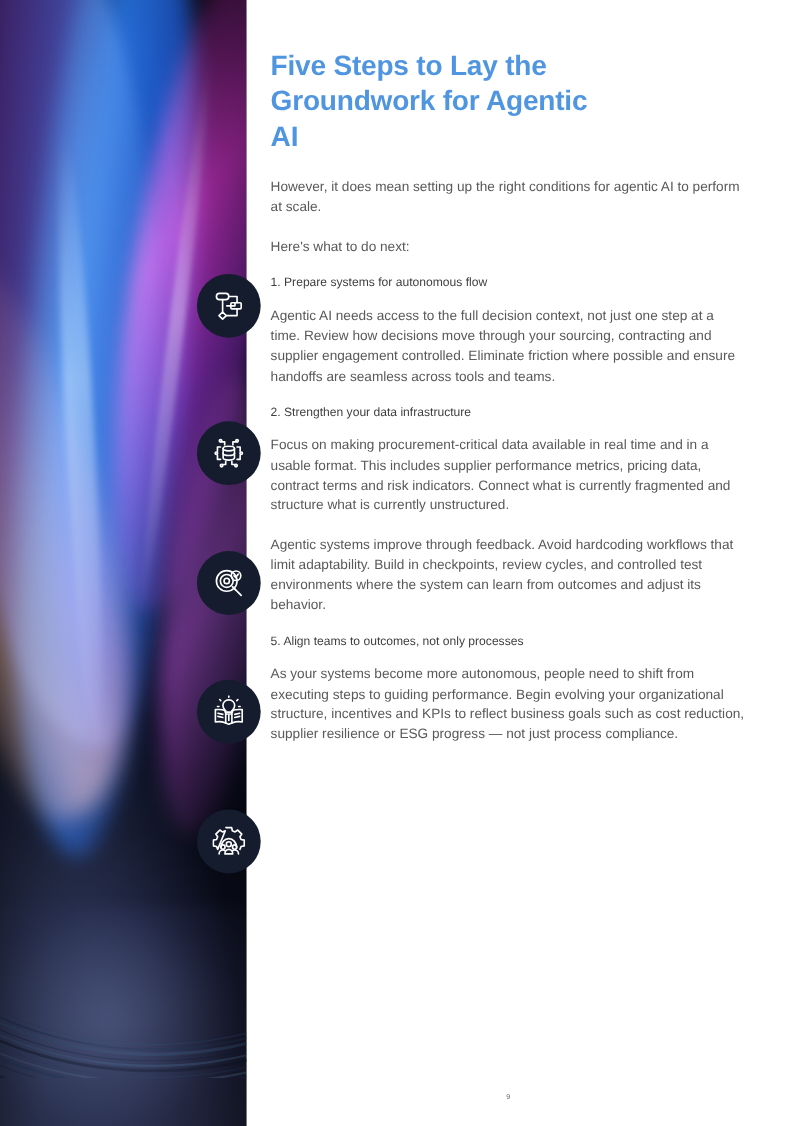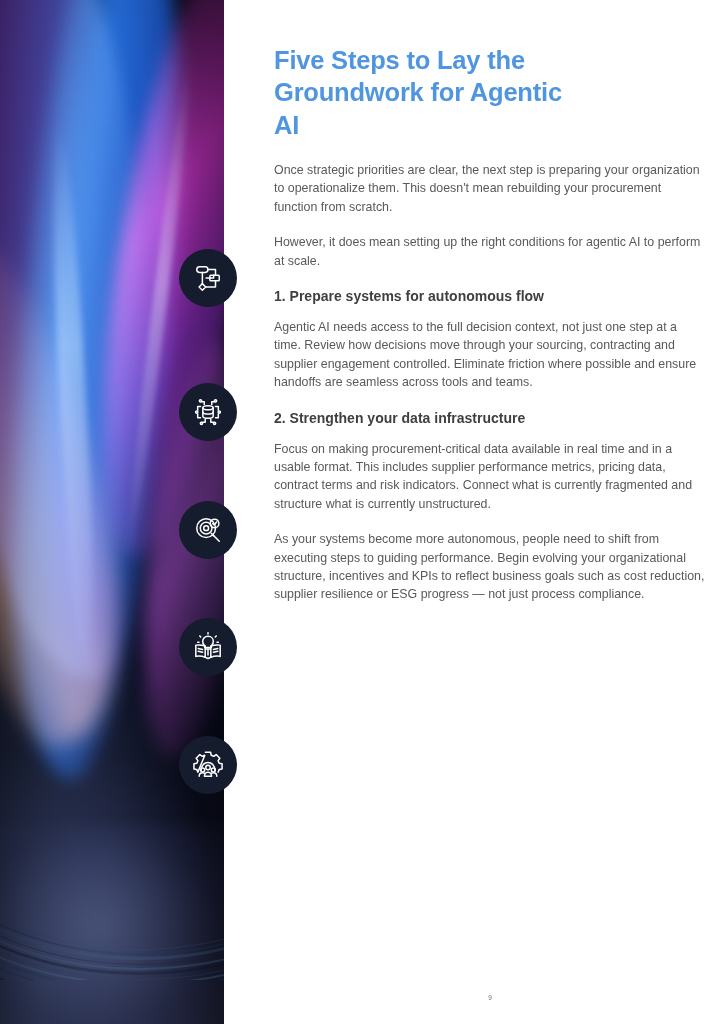--- a/index.html
+++ b/index.html
@@ -70,35 +70,35 @@
     position:absolute; width:58px; height:58px; border-radius:50%;
     background:#151c2e;
     display:flex; align-items:center; justify-content:center;
     z-index:5;
   }
   .badge svg { width:30px; height:30px; display:block; }
   .badge svg * { stroke:#ffffff; fill:none; stroke-width:1.6; stroke-linecap:round; stroke-linejoin:round; }
 
   
   .content {
-    position:absolute; left:274px; top:0; width:432px; height:800px;
+    position:absolute; left:246px; top:0; width:432px; height:800px;
   }
   h1.title {
     color:#4f95e0;
     font-size:25.5px; line-height:1.27; font-weight:bold;
     letter-spacing:-0.2px;
     margin-top:44px; margin-bottom:20px;
     max-width:300px;
   }
   p.intro, p.body {
     color:#59595b; font-size:12.4px; line-height:1.48;
     margin-bottom:17px;
   }
   h2.step {
-    color:#3f3f41; font-size:14px; line-height:1.3; font-weight:bold;
+    color:#3f3f41; font-size:11px; line-height:1.3; font-weight:normal;
     margin-top:4px; margin-bottom:13px;
   }
   .step-block { margin-bottom:16px; }
   .pagenum {
     position:absolute; left:0; top:994px; width:432px;
     text-align:center; color:#6d6d6f; font-size:6.5px;
   }
 </style>
 </head>
 <body>
@@ -236,38 +236,40 @@
     </span>
   </div>
 
   <div class="content">
 
     <h1 class="title">
       <span>Five Steps to Lay the</span><br>
       <span>Groundwork for Agentic AI</span>
     </h1>
 
-    <p class="intro">Once strategic priorities are clear, the next step is preparing your organization to operationalize them. This doesn't mean rebuilding your procurement function from scratch.</p>
     <p class="intro">However, it does mean setting up the right conditions for agentic AI to perform at scale.</p>
+    <p class="intro">Here's what to do next:</p>
 
     <div class="step-block">
       <h2 class="step">1. Prepare systems for autonomous flow</h2>
       <p class="body">Agentic AI needs access to the full decision context, not just one step at a time. Review how decisions move through your sourcing, contracting and supplier engagement controlled. Eliminate friction where possible and ensure handoffs are seamless across tools and teams.</p>
     </div>
 
     <div class="step-block">
       <h2 class="step">2. Strengthen your data infrastructure</h2>
       <p class="body">Focus on making procurement-critical data available in real time and in a usable format. This includes supplier performance metrics, pricing data, contract terms and risk indicators. Connect what is currently fragmented and structure what is currently unstructured.</p>
     </div>
 
     <div class="step-block">
     </div>
 
     <div class="step-block">
-    </div>
-
-    <div class="step-block">
+      <p class="body">Agentic systems improve through feedback. Avoid hardcoding workflows that limit adaptability. Build in checkpoints, review cycles, and controlled test environments where the system can learn from outcomes and adjust its behavior.</p>
+    </div>
+
+    <div class="step-block">
+      <h2 class="step">5. Align teams to outcomes, not only processes</h2>
       <p class="body">As your systems become more autonomous, people need to shift from executing steps to guiding performance. Begin evolving your organizational structure, incentives and KPIs to reflect business goals such as cost reduction, supplier resilience or ESG progress — not just process compliance.</p>
     </div>
 
     <div class="pagenum">9</div>
   </div>
 </div>
 
 </body></html>

